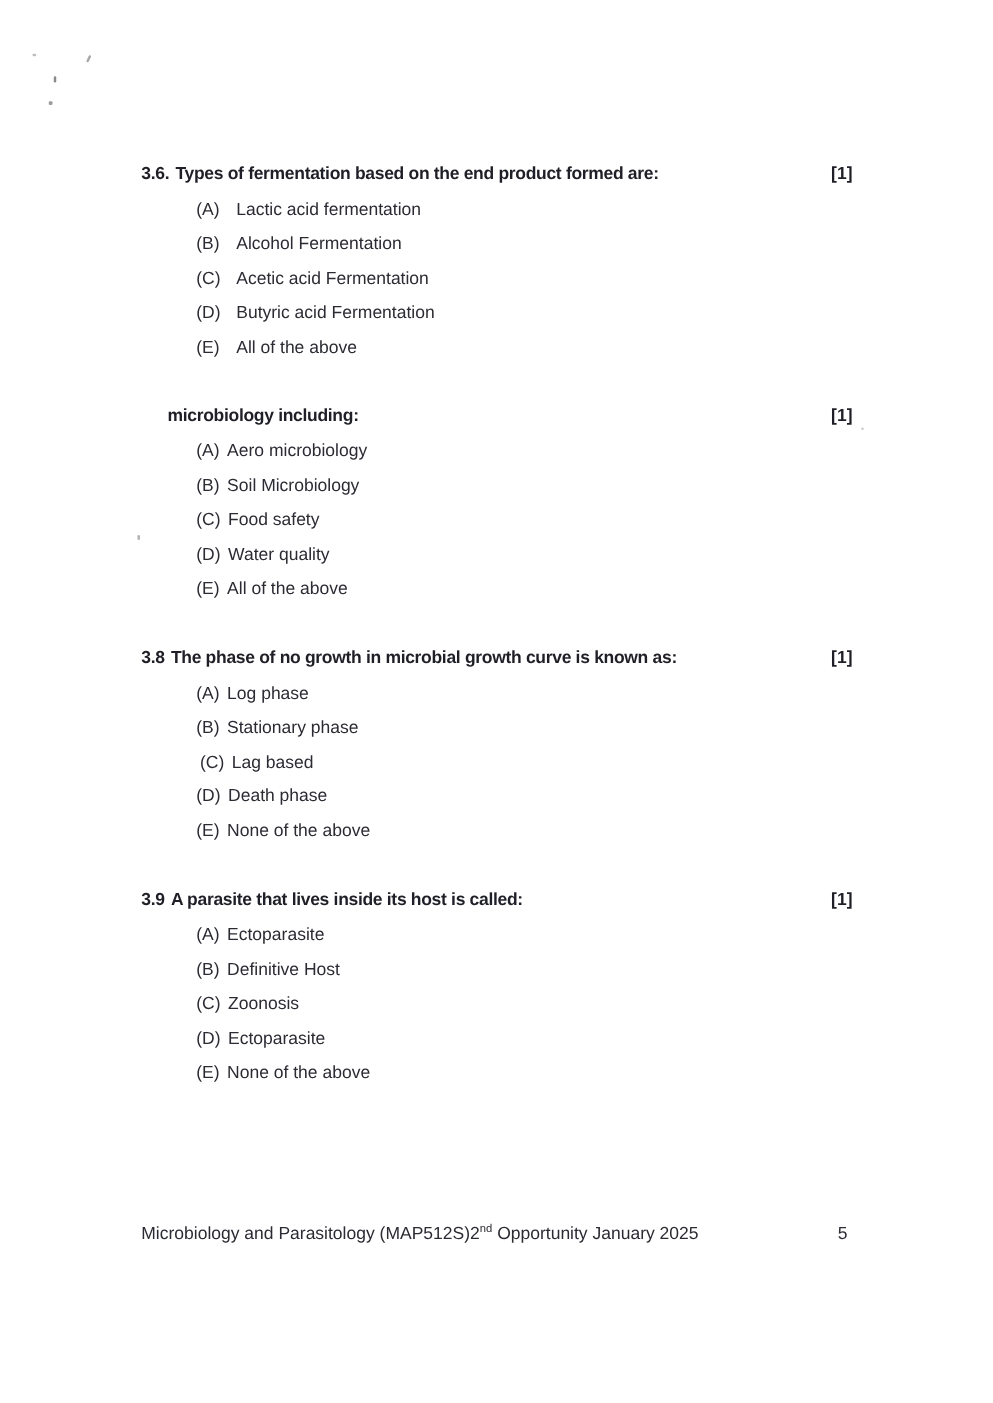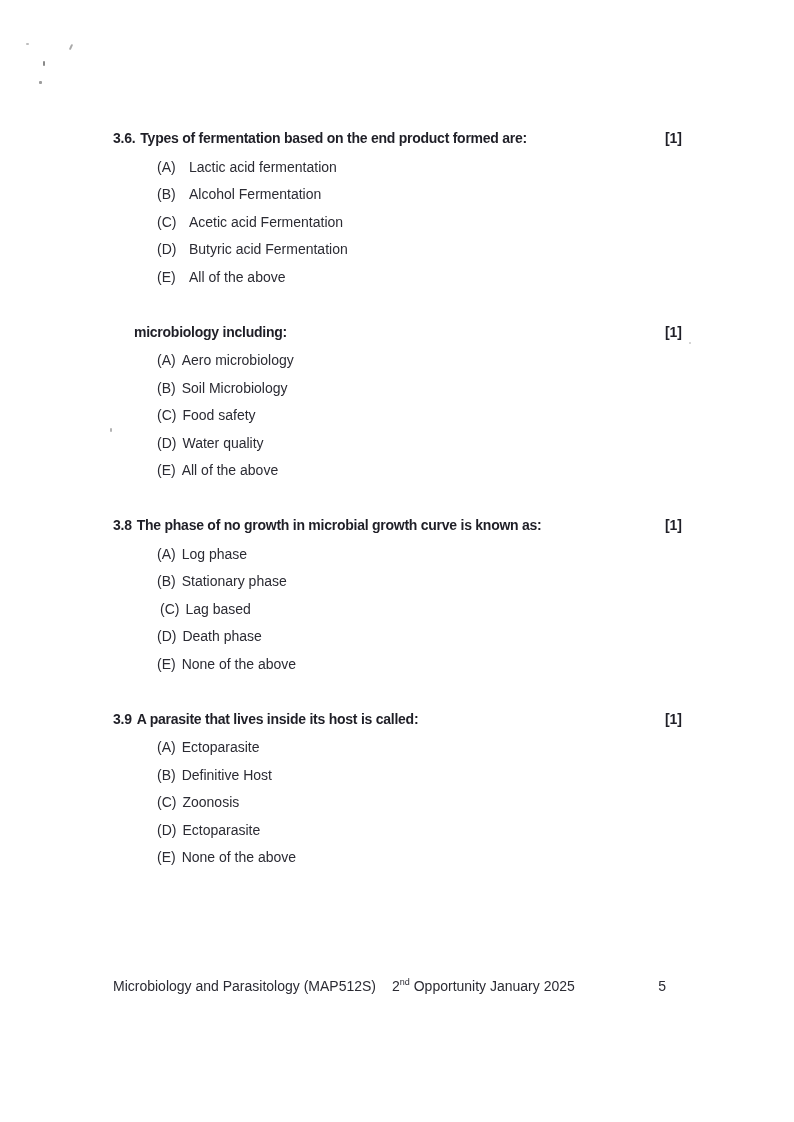--- a/index.html
+++ b/index.html
@@ -60,29 +60,29 @@
   .opt-label { margin-right: 6px; }
   .q-wide .opt-label {
     display: inline-block;
     min-width: 24px;
     margin-right: 8px;
   }
   li.shift-right { padding-left: 3px; }
   .footer {
     position: absolute;
     left: 113px;
-    right: 128px;
+    right: 116px;
     top: 977px;
     display: flex;
     align-items: flex-start;
     font-size: 14px;
     color: #2b2b33;
     line-height: 19px;
   }
-  .exam-session { margin-left: 16px; }
+  .exam-session { }
   .exam-session sup {
     font-size: 9px;
     line-height: 0;
   }
   .page-number { margin-left: auto; }
   .speck {
     position: absolute;
     border-radius: 1px;
   }
   .s1 { left: 26px; top: 43px; width: 3px; height: 2px; background: #bdbdbd; }

